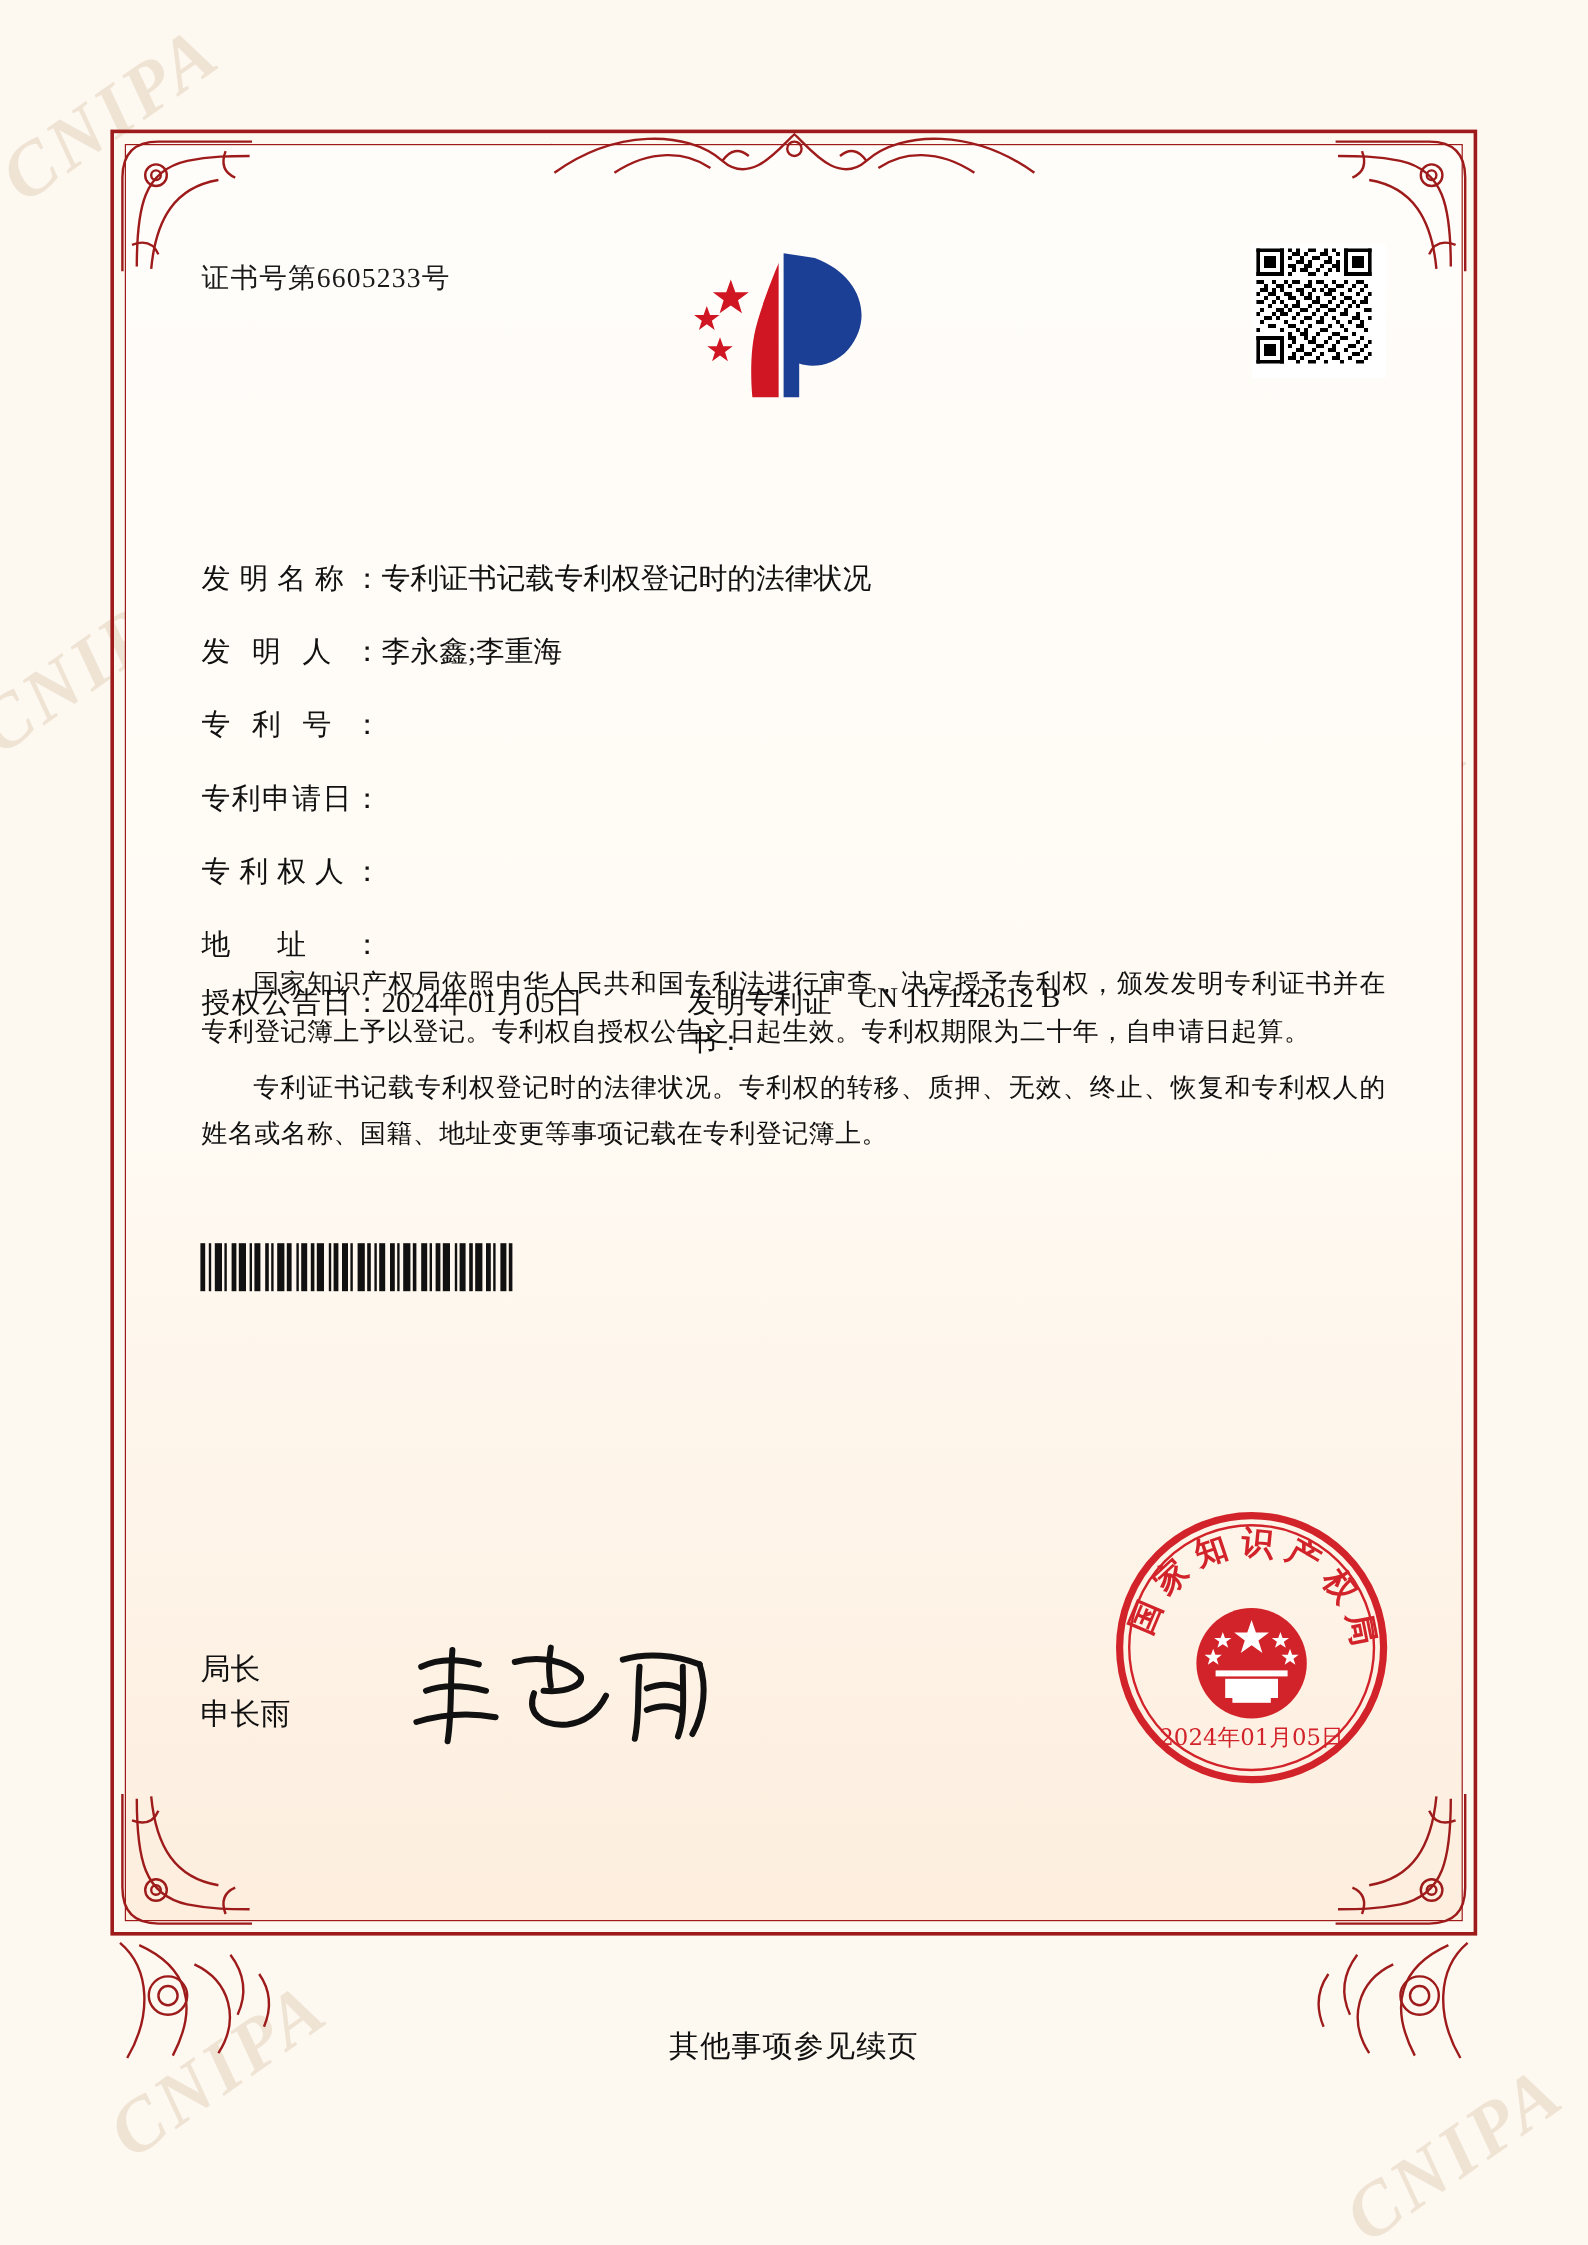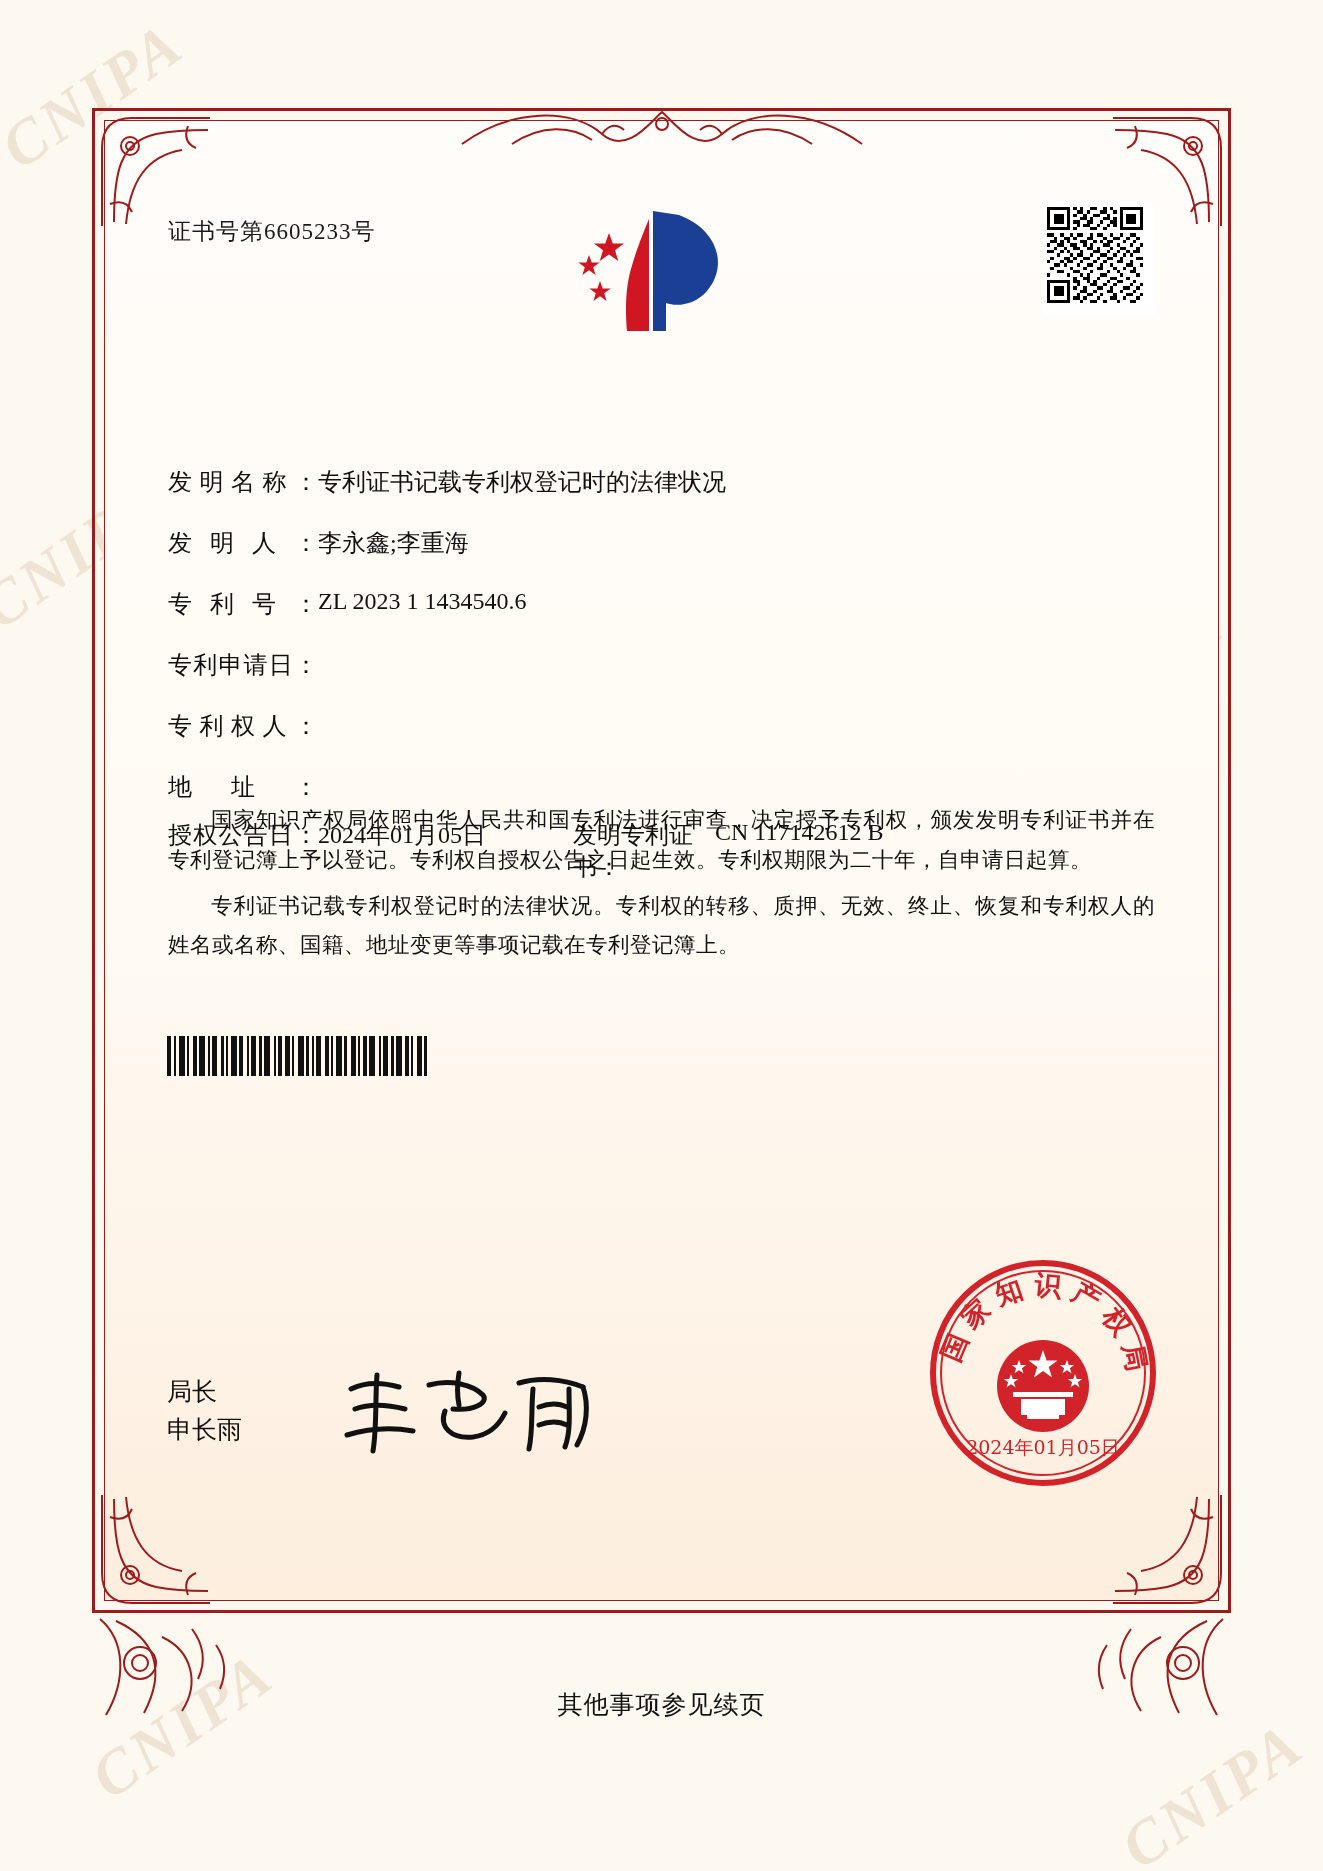--- a/index.html
+++ b/index.html
@@ -495,21 +495,20 @@
       <div class="val">李永鑫;李重海</div>
     </div>
 
     <div class="row">
       <div class="lbl spread">
         <span>专</span>
         <span>利</span>
         <span>号</span>
         <span>：</span>
       </div>
-      <div class="val">ZL 2023 1 1434540.6</div>
     </div>
 
     <div class="row">
       <div class="lbl spread">
         <span>专</span>
         <span>利</span>
         <span>申</span>
         <span>请</span>
         <span>日</span>
         <span>：</span>

